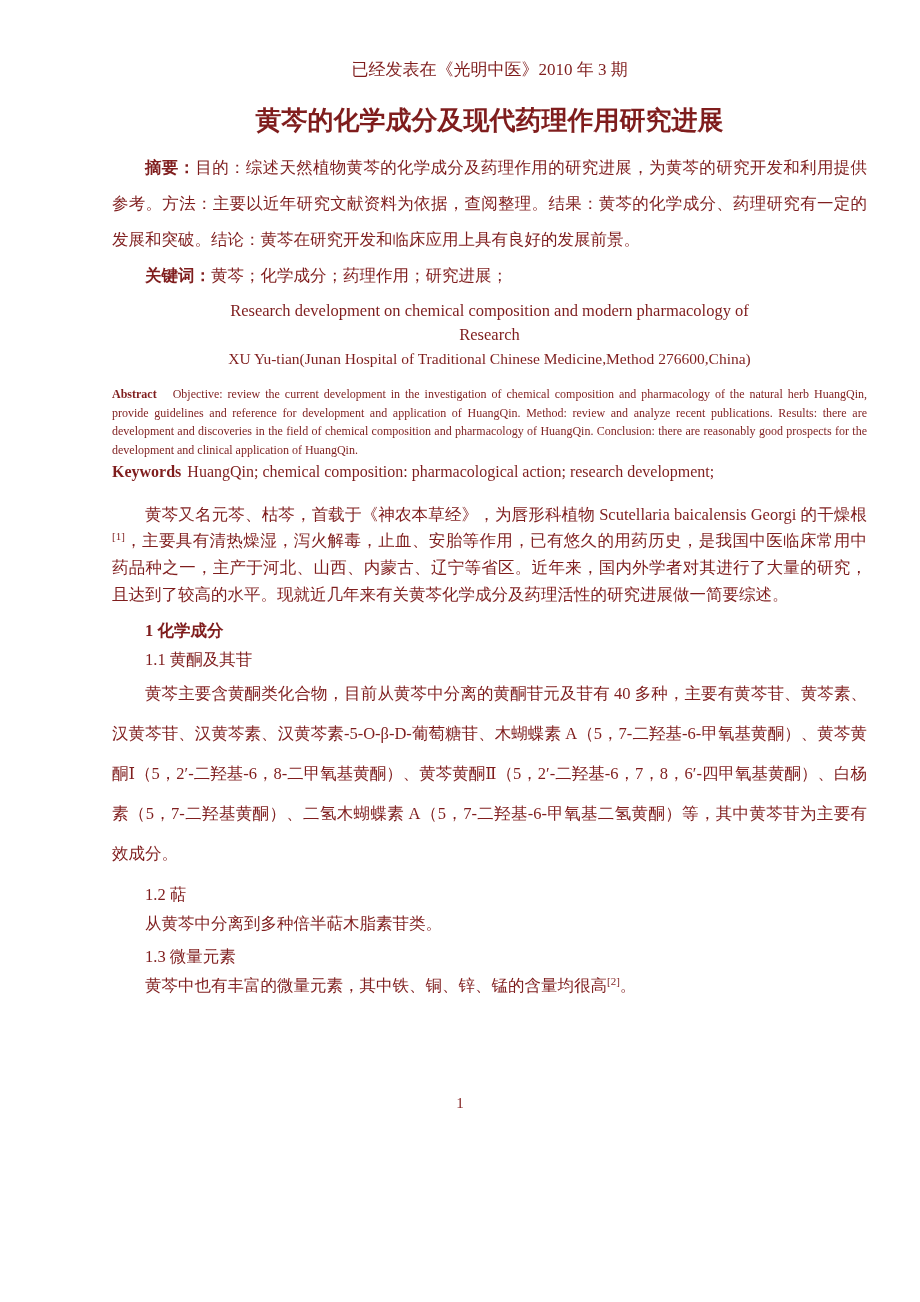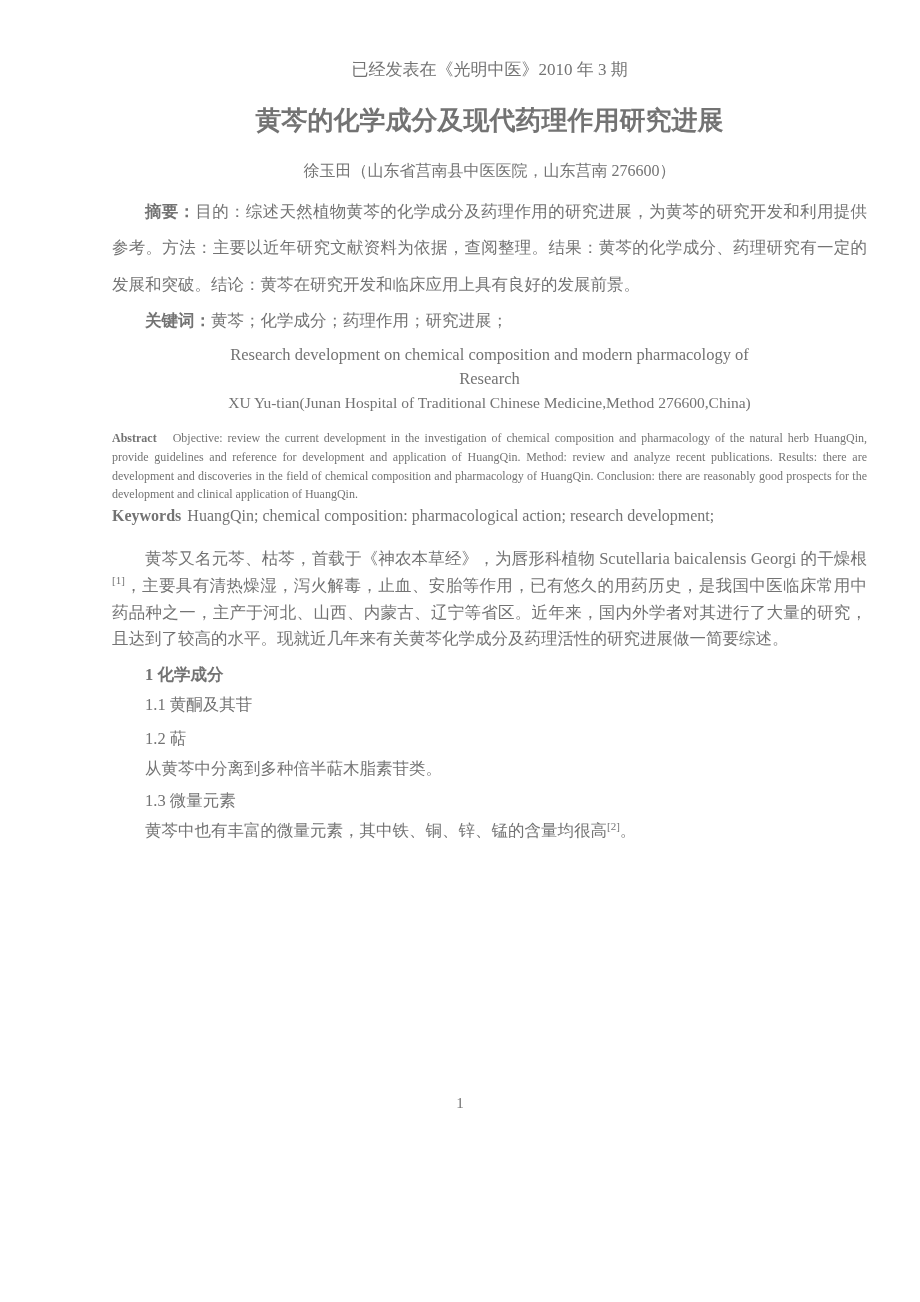--- a/index.html
+++ b/index.html
@@ -3,21 +3,21 @@
 <meta charset="utf-8">
 <style>
   * { box-sizing: border-box; margin-top: 44px; }
   html, body { margin: 0; padding: 0; background: #ffffff; }
   .page {
     position: relative;
     width: 920px;
     height: 1182px;
     margin: 0 auto;
     background: #ffffff;
-    color: #737373;
+    color: #7f1d1d;
     padding: 58px 53px 0 112px;
     font-family: "Liberation Serif", "DejaVu Serif", serif;
     font-size: 17px;
     overflow: hidden;
   }
   p { margin: 0; }
   sup { font-size: 11px; line-height: 0; }
 
   .pub-note { text-align: center; font-size: 17px; line-height: 1.4; }
 
@@ -109,40 +109,40 @@
 </style>
 </head>
 <body>
 
 <div class="page">
 
   <p class="pub-note">已经发表在《光明中医》2010 年 3 期</p>
 
   <h1 class="title">黄芩的化学成分及现代药理作用研究进展</h1>
 
-  <p class="author">徐玉田（山东省莒南县中医医院，山东莒南 276600）</p>
 
   <p class="abstract-cn"><b>摘要：</b><span>目的：综述天然植物黄芩的化学成分及药理作用的研究进展，为黄芩的研究开发和利用提供参考。方法：主要以近年研究文献资料为依据，查阅整理。结果：黄芩的化学成分、药理研究有一定的发展和突破。结论：黄芩在研究开发和临床应用上具有良好的发展前景。</span></p>
 
   <p class="keywords-cn"><b>关键词：</b><span>黄芩；化学成分；药理作用；研究进展；</span></p>
 
   <p class="en-title"><span>Research development on chemical composition and modern pharmacology of</span><br><span>Research</span></p>
 
   <p class="en-author">XU Yu-tian(Junan Hospital of Traditional Chinese Medicine,Method 276600,China)</p>
 
   <p class="en-abstract"><b class="en-lbl">Abstract</b><span>Objective: review the current development in the investigation of chemical composition and pharmacology of the natural herb HuangQin, provide guidelines and reference for development and application of HuangQin. Method: review and analyze recent publications. Results: there are development and discoveries in the field of chemical composition and pharmacology of HuangQin. Conclusion: there are reasonably good prospects for the development and clinical application of HuangQin.</span></p>
 
   <p class="en-keywords"><b>Keywords</b><span>HuangQin; chemical composition: pharmacological action; research development;</span></p>
 
   <p class="intro"><span>黄芩又名元芩、枯芩，首载于《神农本草经》，为唇形科植物 Scutellaria baicalensis Georgi 的干燥根</span><sup>[1]</sup><span>，主要具有清热燥湿，泻火解毒，止血、安胎等作用，已有悠久的用药历史，是我国中医临床常用中药品种之一，主产于河北、山西、内蒙古、辽宁等省区。近年来，国内外学者对其进行了大量的研究，且达到了较高的水平。现就近几年来有关黄芩化学成分及药理活性的研究进展做一简要综述。</span></p>
 
   <p class="sec-heading">1 化学成分</p>
 
   <p class="subsec-heading">1.1 黄酮及其苷</p>
 
+  <p class="sec11-text">黄芩主要含黄酮类化合物，目前从黄芩中分离的黄酮苷元及苷有 40 多种，主要有黄芩苷、黄芩素、汉黄芩苷、汉黄芩素、汉黄芩素-5-O-β-D-葡萄糖苷、木蝴蝶素 A（5，7-二羟基-6-甲氧基黄酮）、黄芩黄酮Ⅰ（5，2′-二羟基-6，8-二甲氧基黄酮）、黄芩黄酮Ⅱ（5，2′-二羟基-6，7，8，6′-四甲氧基黄酮）、白杨素（5，7-二羟基黄酮）、二氢木蝴蝶素 A（5，7-二羟基-6-甲氧基二氢黄酮）等，其中黄芩苷为主要有效成分。</p>
 
   <p class="subsec-heading spaced">1.2 萜</p>
 
   <p class="sec-text">从黄芩中分离到多种倍半萜木脂素苷类。</p>
 
   <p class="subsec-heading">1.3 微量元素</p>
 
   <p class="sec-text"><span>黄芩中也有丰富的微量元素，其中铁、铜、锌、锰的含量均很高</span><sup>[2]</sup><span>。</span></p>
 
   <div class="page-num">1</div>

